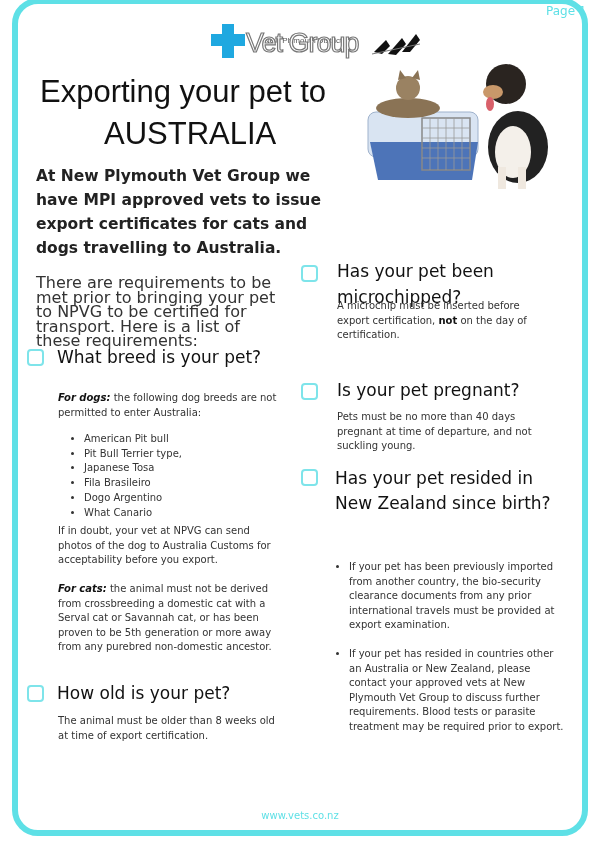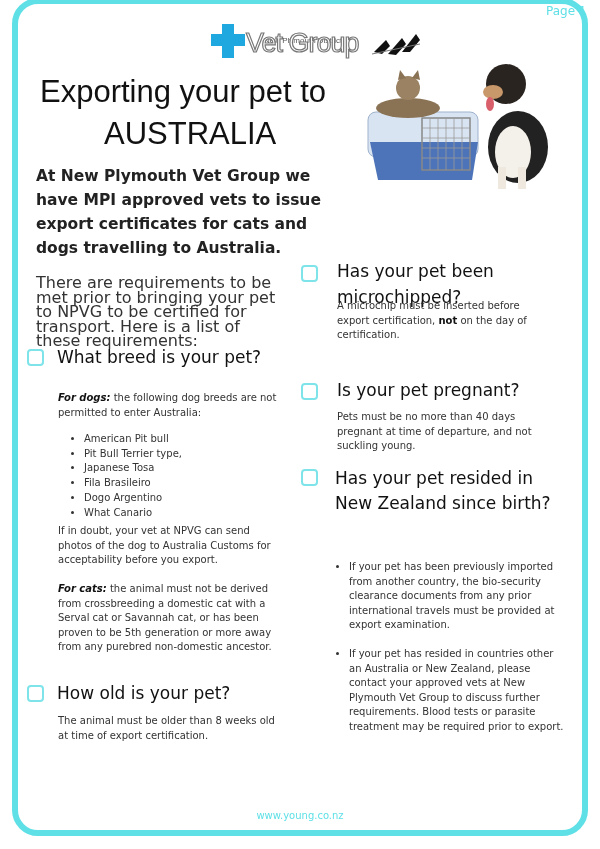--- a/index.html
+++ b/index.html
@@ -119,13 +119,13 @@
 <div class="checkbox" style="left:301px;top:469px;"></div>
 <div class="q" style="left:335px;top:465px;">Has your pet resided in</div>
 <div class="q" style="left:335px;top:490px;">New Zealand since birth?</div>
 <div style="position:absolute;left:339px;top:544px;width:230px;margin-top:16px;">
   <ul class="rs">
     <li>If your pet has been previously imported from another country, the bio-security clearance documents from any prior international travels must be provided at export examination.</li>
     <li>If your pet has resided in countries other an Australia or New Zealand, please contact your approved vets at New Plymouth Vet Group to discuss further requirements. Blood tests or parasite treatment may be required prior to export.</li>
   </ul>
 </div>
 
-<div class="footer">www.young.co.nz</div>
+<div class="footer">www.vets.co.nz</div>
 
 </body></html>

